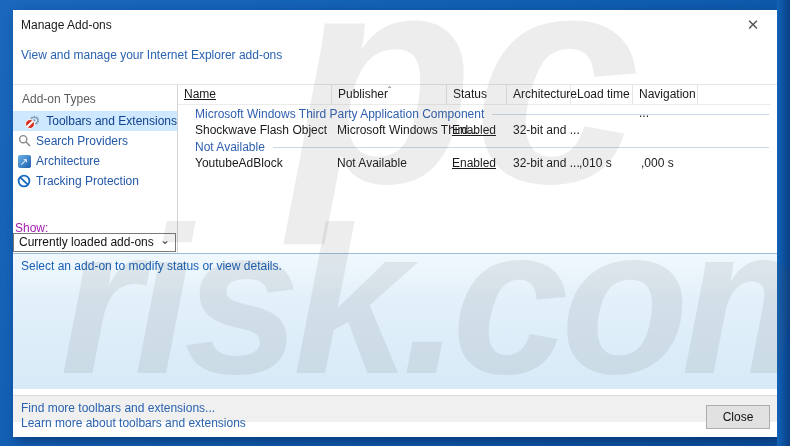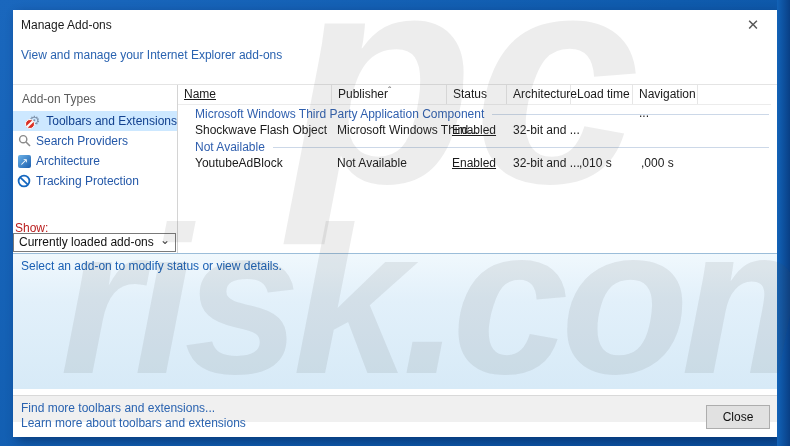--- a/index.html
+++ b/index.html
@@ -26,21 +26,21 @@
        display:inline-block;text-align:center;}
   .gear-glyph{font-size:13px;line-height:14px;color:#7d92ab;display:block;}
   .badge{position:absolute;left:-2px;bottom:-1px;width:8px;height:8px;border-radius:50%;
        background:#d93025;border:1px solid #fff;}
   .badge:after{content:"";position:absolute;left:0;top:3px;width:8px;height:2px;background:#fff;
        transform:rotate(-45deg);}
   .combo{position:absolute;left:0;top:148px;width:163px;height:19px;background:#fff;
        border:1px solid #7a7a7a;box-sizing:border-box;line-height:17px;color:#111;cursor:pointer;}
   .combo .val{padding-left:5px;}
   .chev{position:absolute;right:5px;top:-2px;color:#444;font-size:12px;}
-  .show-label{position:absolute;left:2px;top:136px;color:#b91c1c;}
+  .show-label{position:absolute;left:2px;top:136px;color:#a21caf;}
   
   .table{position:absolute;left:165px;top:0;right:0;height:169px;background:#fff;}
   .th{position:absolute;top:0;height:19px;line-height:19px;color:#1a1a1a;padding-left:6px;
       border-left:1px solid #e6e6e6;box-sizing:border-box;cursor:pointer;}
   .th.first{border-left:none;text-decoration:underline;}
   .thead-line{position:absolute;left:0;right:6px;top:19px;height:1px;background:#ececec;}
   .sort-caret{position:absolute;left:56px;top:-3px;font-size:10px;color:#666;}
   .grow{position:absolute;left:0;right:6px;height:16px;line-height:16px;display:flex;
       align-items:center;color:#2f5fae;}
   .grow .gtxt{padding-left:17px;white-space:nowrap;}

